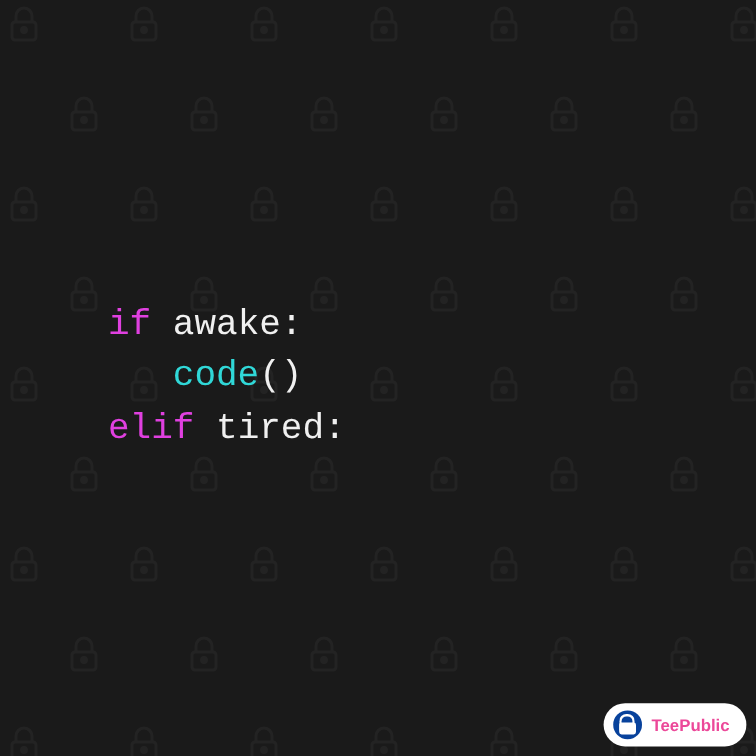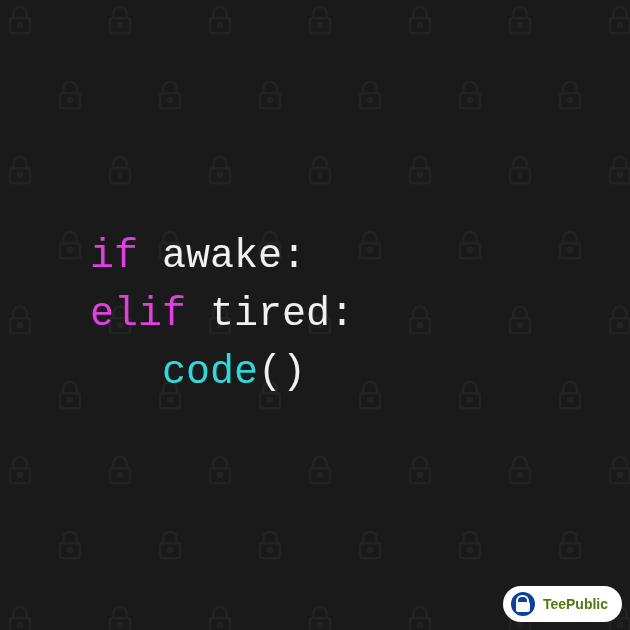--- a/index.html
+++ b/index.html
@@ -35,21 +35,21 @@
     .watermark-row.offset {
       margin-left: 50px;
     }
     .wm-icon {
       width: 40px;
       height: 40px;
       flex-shrink: 0;
     }
     .code-block {
       font-family: "Consolas", "Monaco", "Courier New", monospace;
-      font-size: 40px;
+      font-size: 30px;
       line-height: 1.45;
       font-weight: 500;
       position: relative;
       z-index: 2;
     }
     .code-line {
       white-space: pre;
     }
     .keyword {
       color: #e040e0;
@@ -73,21 +73,21 @@
       right: 8px;
       background: #ffffff;
       border-radius: 18px;
       padding: 6px 14px 6px 8px;
       display: flex;
       align-items: center;
       gap: 8px;
       font-family: Arial, Helvetica, sans-serif;
       font-size: 14px;
       font-weight: bold;
-      color: #4d7c0f;
+      color: #ec4899;
       z-index: 3;
     }
     .teepublic-logo {
       width: 24px;
       height: 24px;
       background: #08429c;
       border-radius: 50%;
       position: relative;
       display: flex;
       align-items: center;
@@ -428,20 +428,20 @@
         <rect x="6" y="11" width="12" height="9" rx="1.5"></rect>
         <path d="M8 11V8a4 4 0 0 1 8 0v3"></path>
         <circle cx="12" cy="15" r="1.2" fill="#ffffff"></circle>
       </svg>
     </div>
 
 </div>
 
 <div class="code-block">
   <div class="code-line"><span class="keyword">if</span><span class="identifier"> awake:</span></div>
+  <div class="code-line"><span class="indent"></span><span class="func">code</span><span class="paren">()</span></div>
   <div class="code-line"><span class="keyword">elif</span><span class="identifier"> tired:</span></div>
-  <div class="code-line"><span class="indent"></span><span class="func">code</span><span class="paren">()</span></div>
 </div>
 
 <div class="teepublic-badge">
   <div class="teepublic-logo"></div>
   <span>TeePublic</span>
 </div>
 
 </body></html>

